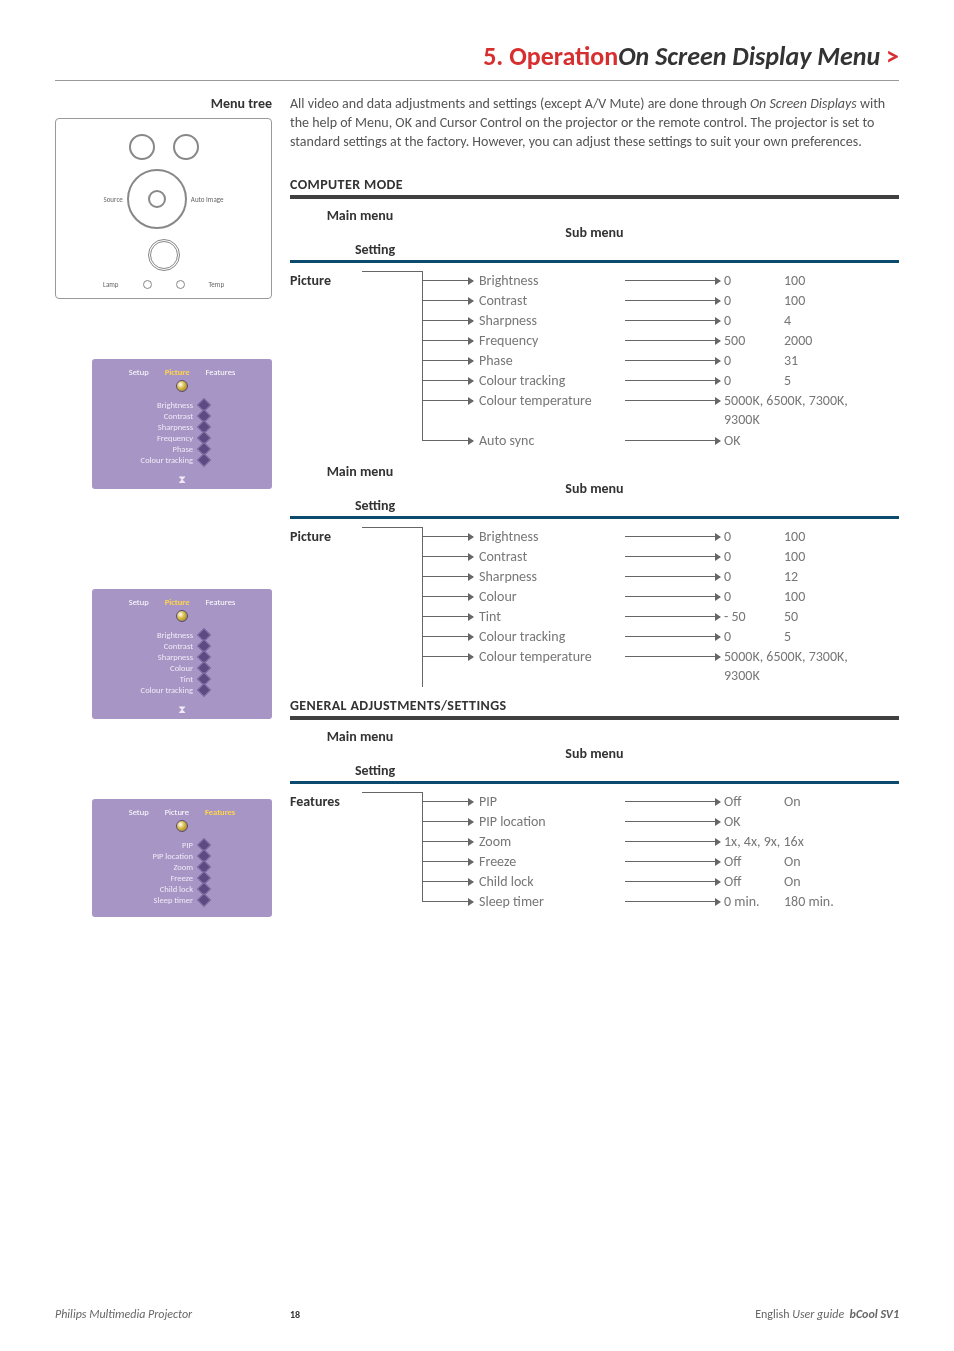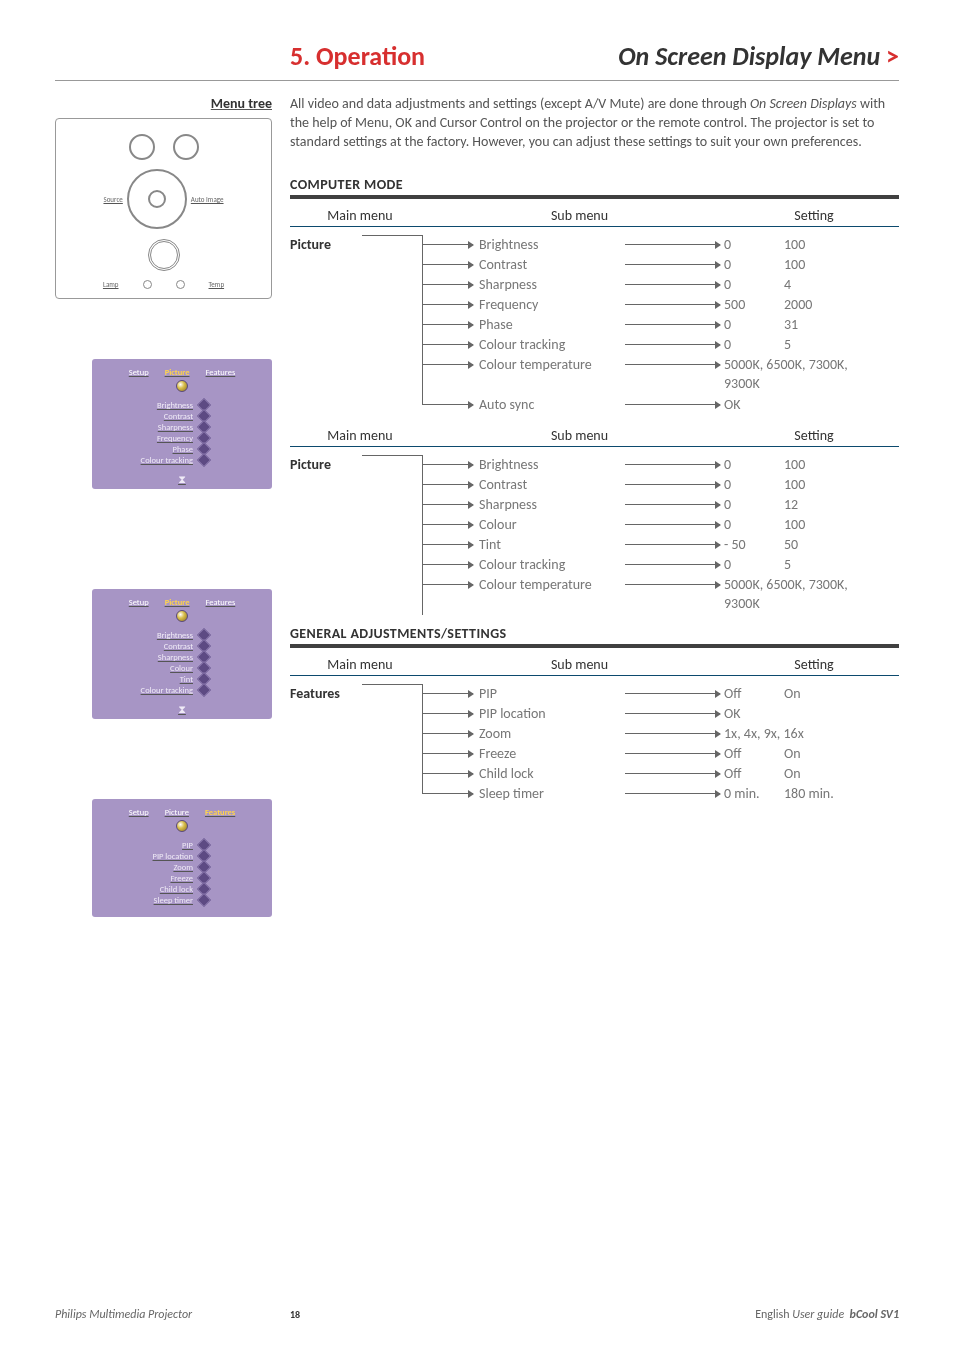--- a/index.html
+++ b/index.html
@@ -15,21 +15,21 @@
   }
   .page {
     padding: 40px 55px 30px 55px;
     box-sizing: border-box;
     height: 100%;
     display: flex;
     flex-direction: column;
   }
   .header {
     display: flex;
-    justify-content: space-between;
+    justify-content: flex-end;
     align-items: baseline;
     border-bottom: none;
     margin-bottom: 8px;
   }
   .header-left {
     color: #d72f2f;
     font-weight: bold;
     font-size: 26px;
     margin-left: 235px;
   }
@@ -42,21 +42,20 @@
   .hr-line { border-top: 1px solid #999; margin-bottom: 14px;}
 
   .two-col {
     display: flex;
     gap: 18px;
   }
   .left-col {
     width: 217px;
     flex-shrink: 0;
     text-align: right;
-    text-decoration: underline;
   }
   .right-col {
     flex: 1;
   }
   .menu-tree-label {
     font-weight: bold;
     color: #333;
     margin-bottom: 6px;
   }
   .intro {
@@ -145,25 +144,26 @@
     color: #333;
     letter-spacing: 0.4px;
     border-bottom: 4px solid #404040;
     padding-bottom: 2px;
     margin-bottom: 6px;
     margin-top: 8px;
   }
 
   .menu-columns {
     display: flex;
-    font-weight: normal;
+    font-weight: bold;
     color: #333;
     padding: 2px 0;
-    border-bottom: 1px solid #0c4a6e;
+    border-bottom: 3px solid #0c4a6e;
     margin-bottom: 8px;
+    flex-direction: column;
   }
   .mc-main { width: 140px; text-align:center;}
   .mc-sub  { flex:1; text-align:center;}
   .mc-set  { width: 170px; text-align:center;}
   .tree-trunk{
     border-left:1px solid #666;
     margin-left:60px;
     padding-left:0;
     position:relative;
   }

